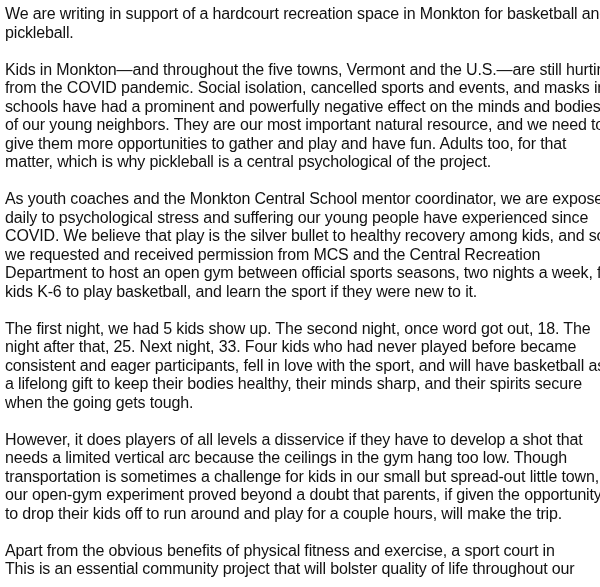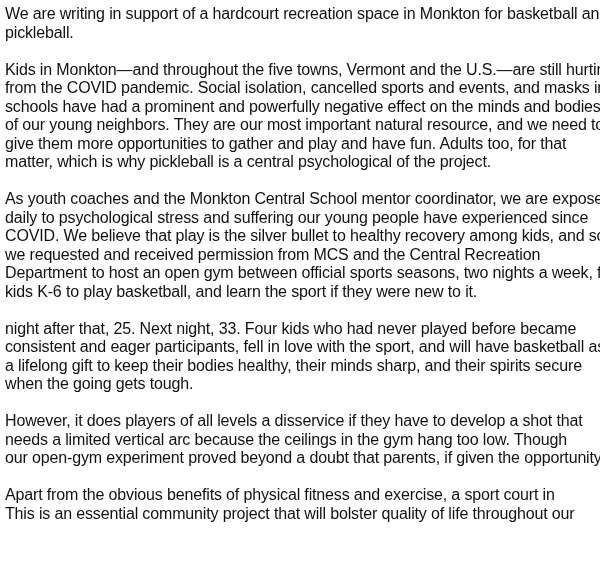--- a/index.html
+++ b/index.html
@@ -49,28 +49,31 @@
   </p>
   <p>
     <span class="ln">As youth coaches and the Monkton Central School mentor coordinator, we are exposed</span>
     <span class="ln">daily to psychological stress and suffering our young people have experienced since</span>
     <span class="ln">COVID. We believe that play is the silver bullet to healthy recovery among kids, and so</span>
     <span class="ln">we requested and received permission from MCS and the Central Recreation</span>
     <span class="ln">Department to host an open gym between official sports seasons, two nights a week, for</span>
     <span class="ln">kids K-6 to play basketball, and learn the sport if they were new to it.</span>
   </p>
   <p>
+    <span class="ln">The first night, we had 5 kids show up. The second night, once word got out, 18. The</span>
     <span class="ln">night after that, 25. Next night, 33. Four kids who had never played before became</span>
     <span class="ln">consistent and eager participants, fell in love with the sport, and will have basketball as</span>
     <span class="ln">a lifelong gift to keep their bodies healthy, their minds sharp, and their spirits secure</span>
     <span class="ln">when the going gets tough.</span>
   </p>
   <p>
     <span class="ln">However, it does players of all levels a disservice if they have to develop a shot that</span>
     <span class="ln">needs a limited vertical arc because the ceilings in the gym hang too low. Though</span>
+    <span class="ln">transportation is sometimes a challenge for kids in our small but spread-out little town,</span>
     <span class="ln">our open-gym experiment proved beyond a doubt that parents, if given the opportunity</span>
+    <span class="ln">to drop their kids off to run around and play for a couple hours, will make the trip.</span>
   </p>
   <p>
     <span class="ln">Apart from the obvious benefits of physical fitness and exercise, a sport court in</span>
     <span class="ln">This is an essential community project that will bolster quality of life throughout our</span>
 
   </p>
 </div>
 
 </body></html>

